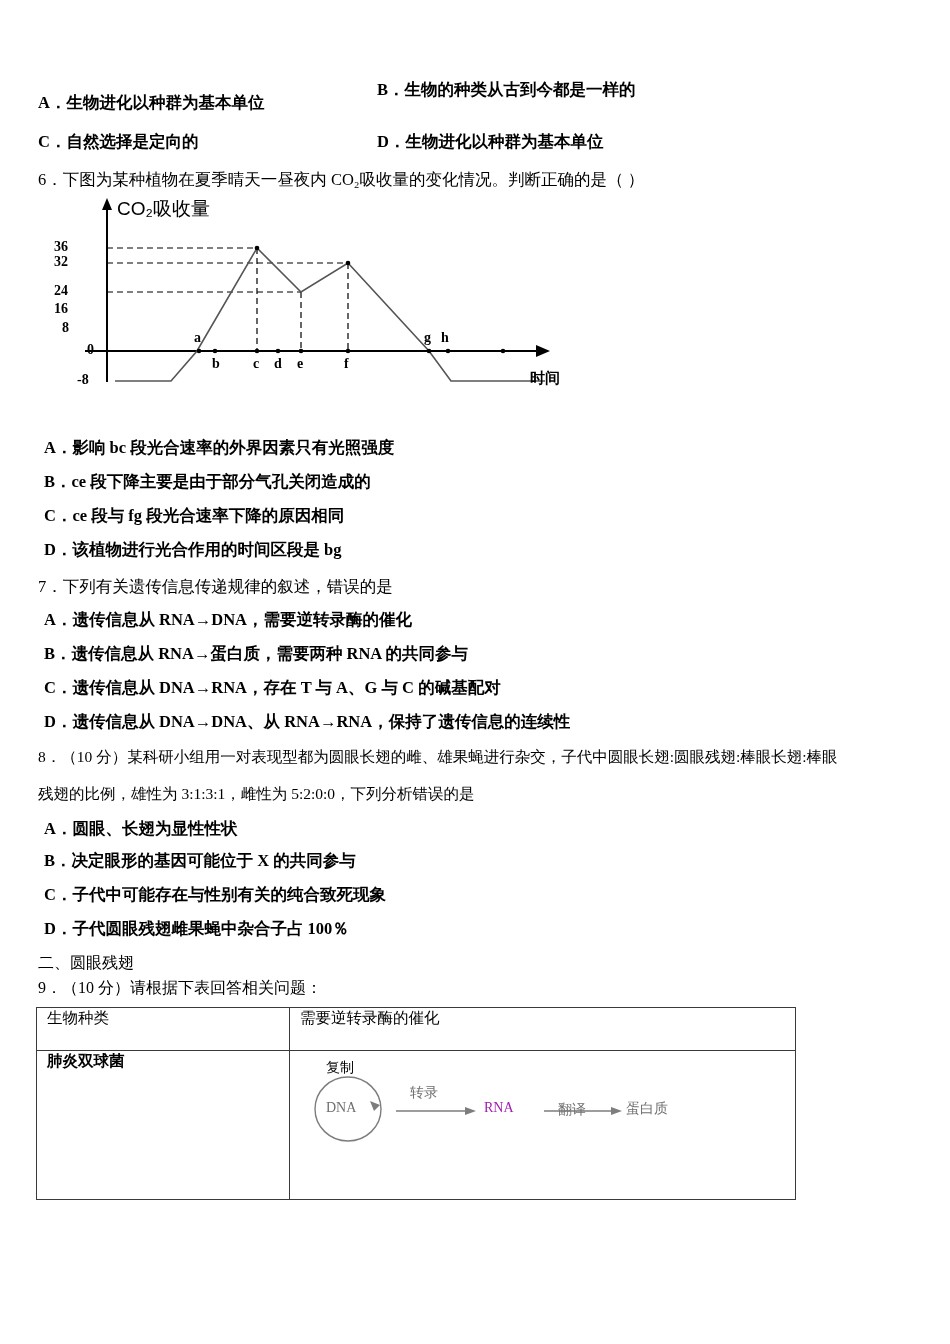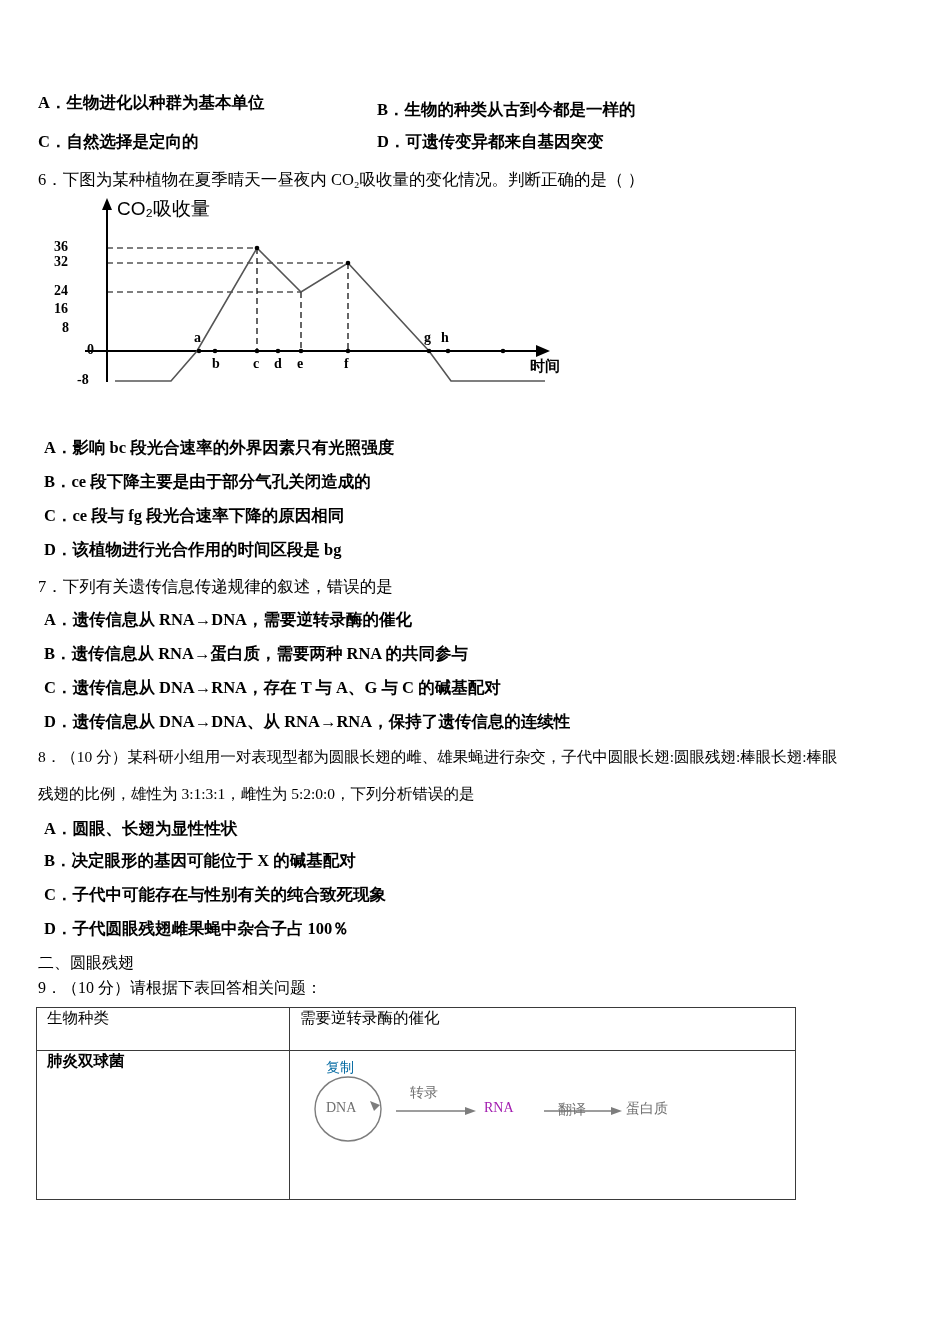--- a/index.html
+++ b/index.html
@@ -83,23 +83,23 @@
   }
   .flow-wrap { position: relative; width: 460px; height: 110px; }
   .flow-wrap svg { display: block; }
 </style>
 </head>
 <body>
 
 <div class="page">
 
   <div class="qline" style="left:38px; top:93px;">A．生物进化以种群为基本单位</div>
-  <div class="qline" style="left:377px; top:100px;">B．生物的种类从古到今都是一样的</div>
+  <div class="qline" style="left:377px; top:80px;">B．生物的种类从古到今都是一样的</div>
   <div class="qline" style="left:38px; top:132px;">C．自然选择是定向的</div>
-  <div class="qline" style="left:377px; top:132px;">D．可遗传变异都来自基因突变</div>
+  <div class="qline" style="left:377px; top:132px;">D．生物进化以种群为基本单位</div>
 
   <div class="qstem" style="left:38px; top:170px; font-weight:normal;">6．下图为某种植物在夏季晴天一昼夜内 CO₂吸收量的变化情况。判断正确的是（    ）</div>
 
   <div id="chart-figure">
     <svg width="560" height="195" viewBox="0 0 560 195" xmlns="http://www.w3.org/2000/svg">
 
       <line x1="62" y1="8" x2="62" y2="186" stroke="#000" stroke-width="2"></line>
       <polygon points="62,2 57,14 67,14" fill="#000"></polygon>
 
       <line x1="40" y1="155" x2="497" y2="155" stroke="#000" stroke-width="2"></line>
@@ -140,38 +140,38 @@
 
     <div style="position:absolute;left:149px;top:134px;font-size:14px;font-weight:bold;">a</div>
     <div style="position:absolute;left:167px;top:160px;font-size:14px;font-weight:bold;">b</div>
     <div style="position:absolute;left:208px;top:160px;font-size:14px;font-weight:bold;">c</div>
     <div style="position:absolute;left:229px;top:160px;font-size:14px;font-weight:bold;">d</div>
     <div style="position:absolute;left:252px;top:160px;font-size:14px;font-weight:bold;">e</div>
     <div style="position:absolute;left:299px;top:160px;font-size:14px;font-weight:bold;">f</div>
     <div style="position:absolute;left:379px;top:134px;font-size:14px;font-weight:bold;">g</div>
     <div style="position:absolute;left:396px;top:134px;font-size:14px;font-weight:bold;">h</div>
 
-    <div style="position:absolute;left:485px;top:161px;font-size:15px;font-family:'Liberation Sans',sans-serif;font-weight:bold;">时间</div>
+    <div style="position:absolute;left:485px;top:173px;font-size:15px;font-family:'Liberation Sans',sans-serif;font-weight:bold;">时间</div>
   </div>
 
   <div class="qline" style="left:44px; top:438px;">A．影响 bc 段光合速率的外界因素只有光照强度</div>
   <div class="qline" style="left:44px; top:472px;">B．ce 段下降主要是由于部分气孔关闭造成的</div>
   <div class="qline" style="left:44px; top:506px;">C．ce 段与 fg 段光合速率下降的原因相同</div>
   <div class="qline" style="left:44px; top:540px;">D．该植物进行光合作用的时间区段是 bg</div>
 
   <div class="qstem" style="left:38px; top:577px; font-weight:normal;">7．下列有关遗传信息传递规律的叙述，错误的是</div>
   <div class="qline" style="left:44px; top:610px;">A．遗传信息从 RNA→DNA，需要逆转录酶的催化</div>
   <div class="qline" style="left:44px; top:644px;">B．遗传信息从 RNA→蛋白质，需要两种 RNA 的共同参与</div>
   <div class="qline" style="left:44px; top:678px;">C．遗传信息从 DNA→RNA，存在 T 与 A、G 与 C 的碱基配对</div>
   <div class="qline" style="left:44px; top:712px;">D．遗传信息从 DNA→DNA、从 RNA→RNA，保持了遗传信息的连续性</div>
 
   <div class="qstem" style="left:38px; top:747px; font-weight:normal; font-size:15.5px;">8．（10 分）某科研小组用一对表现型都为圆眼长翅的雌、雄果蝇进行杂交，子代中圆眼长翅:圆眼残翅:棒眼长翅:棒眼</div>
   <div class="qstem" style="left:38px; top:784px; font-weight:normal; font-size:15.5px;">残翅的比例，雄性为 3:1:3:1，雌性为 5:2:0:0，下列分析错误的是</div>
   <div class="qline" style="left:44px; top:819px;">A．圆眼、长翅为显性性状</div>
-  <div class="qline" style="left:44px; top:851px;">B．决定眼形的基因可能位于 X 的碱基配对</div>
+  <div class="qline" style="left:44px; top:851px;">B．决定眼形的基因可能位于 X 的共同参与</div>
   <div class="qline" style="left:44px; top:885px;">C．子代中可能存在与性别有关的纯合致死现象</div>
   <div class="qline" style="left:44px; top:919px;">D．子代圆眼残翅雌果蝇中杂合子占 100％</div>
 
   <div class="qstem" style="left:38px; top:953px; font-weight:normal; font-size:16px;">二、圆眼残翅</div>
   <div class="qstem" style="left:38px; top:978px; font-weight:normal; font-size:16px;">9．（10 分）请根据下表回答相关问题：</div>
 
   <table id="answer-table">
     <tbody>
       <tr>
         <td class="c1">
@@ -193,21 +193,21 @@
                 <ellipse cx="52" cy="58" rx="33" ry="32" fill="none" stroke="#7d7d7d" stroke-width="1.4"></ellipse>
 
                 <polygon points="84,54 74,50 78,60" fill="#7d7d7d"></polygon>
 
                 <line x1="100" y1="60" x2="172" y2="60" stroke="#7d7d7d" stroke-width="1.4"></line>
                 <polygon points="180,60 169,56 169,64" fill="#7d7d7d"></polygon>
 
                 <line x1="248" y1="60" x2="318" y2="60" stroke="#7d7d7d" stroke-width="1.4"></line>
                 <polygon points="326,60 315,56 315,64" fill="#7d7d7d"></polygon>
               </svg>
-              <div style="position:absolute;left:30px;top:8px;font-size:14px;color:#0369a1;
+              <div style="position:absolute;left:30px;top:8px;font-size:14px;color:#000000;
                           font-family:'Liberation Serif',serif;">复制</div>
               <div style="position:absolute;left:30px;top:49px;font-size:14px;color:#6f6f6f;
                           font-family:'Liberation Serif',serif;">DNA</div>
               <div style="position:absolute;left:114px;top:33px;font-size:14px;color:#6f6f6f;
                           font-family:'Liberation Serif',serif;">转录</div>
               <div style="position:absolute;left:188px;top:49px;font-size:14px;color:#a21caf;
                           font-family:'Liberation Serif',serif;">RNA</div>
               <div style="position:absolute;left:262px;top:33px;font-size:14px;color:#6f6f6f;
                           font-family:'Liberation Serif',serif;margin-top:17px;">翻译</div>
               <div style="position:absolute;left:330px;top:49px;font-size:14px;color:#6f6f6f;

